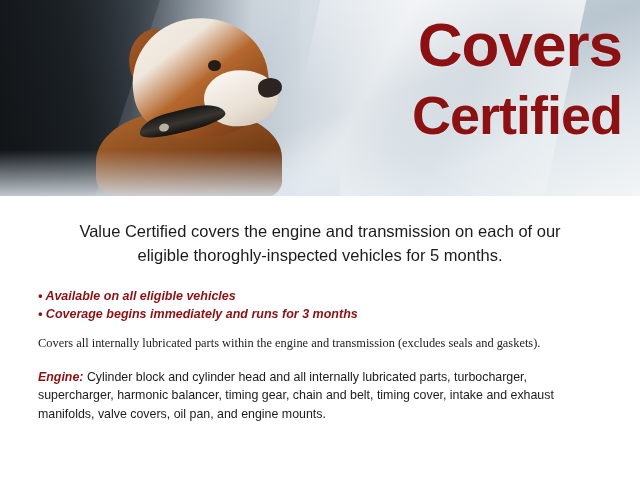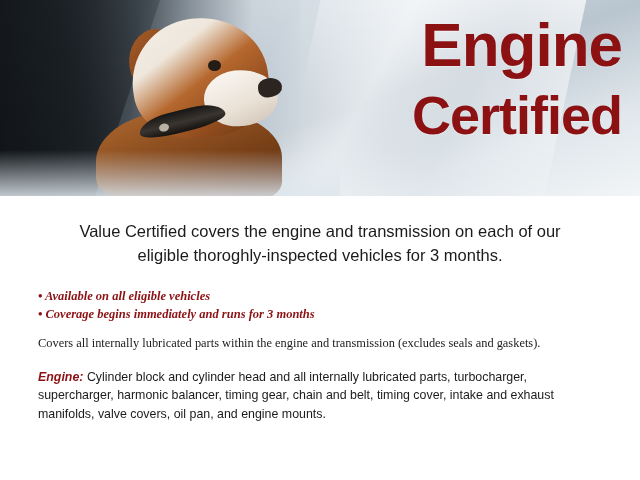--- a/index.html
+++ b/index.html
@@ -179,21 +179,21 @@
   }
 
   .bullets {
     margin: 20px 0 0 4px;
     color: #8c1113;
     font-size: 12.5px;
     font-weight: bold;
     font-style: italic;
     line-height: 1.42;
   }
-  .bullets div { white-space: nowrap; font-family: Liberation Serif, serif; }
+  .bullets div { white-space: nowrap; }
 
   .note {
     margin: 12px 0 0 4px;
     font-size: 12.4px;
     color: #1b1b1b;
     line-height: 1.4;
     font-family: Liberation Serif, serif;
   }
 
   .para {
@@ -223,28 +223,28 @@
       <div class="dog-ear"></div>
       <div class="dog-head"></div>
       <div class="dog-muzzle"></div>
       <div class="dog-eye"></div>
       <div class="dog-nose"></div>
       <div class="dog-collar"></div>
     </div>
     <div class="frame-highlight"></div>
 
     <div class="hero-title">
-      <span class="line1">Engine</span>
+      <span class="line1">Covers</span>
       <span class="line2">Certified</span>
     </div>
   </div>
 
   <div class="content">
 
-    <p class="lede">Value Certified covers the engine and transmission on each of our eligible thoroghly-inspected vehicles for 3 months.</p>
+    <p class="lede">Value Certified covers the engine and transmission on each of our eligible thoroghly-inspected vehicles for 5 months.</p>
 
     <div class="bullets">
       <div>• Available on all eligible vehicles</div>
       <div>• Coverage begins immediately and runs for 3 months</div>
     </div>
 
     <p class="note">Covers all internally lubricated parts within the engine and transmission (excludes seals and gaskets).</p>
 
     <p class="para">
       <span class="lbl">Engine:</span><span> Cylinder block and cylinder head and all internally lubricated parts, turbocharger, supercharger, harmonic balancer, timing gear, chain and belt, timing cover, intake and exhaust manifolds, valve covers, oil pan, and engine mounts.</span>

